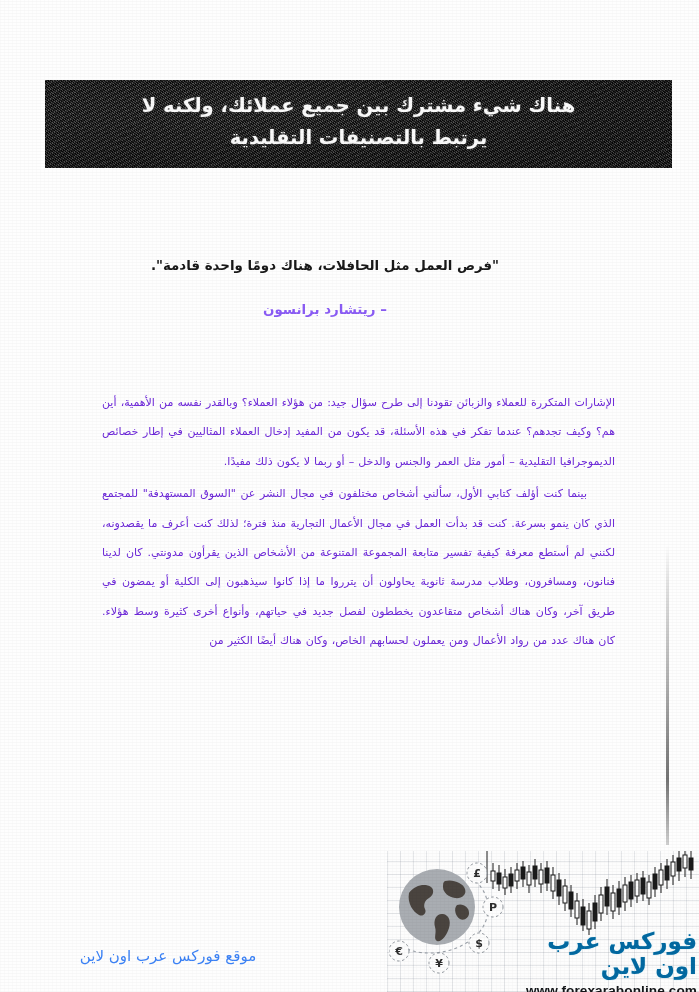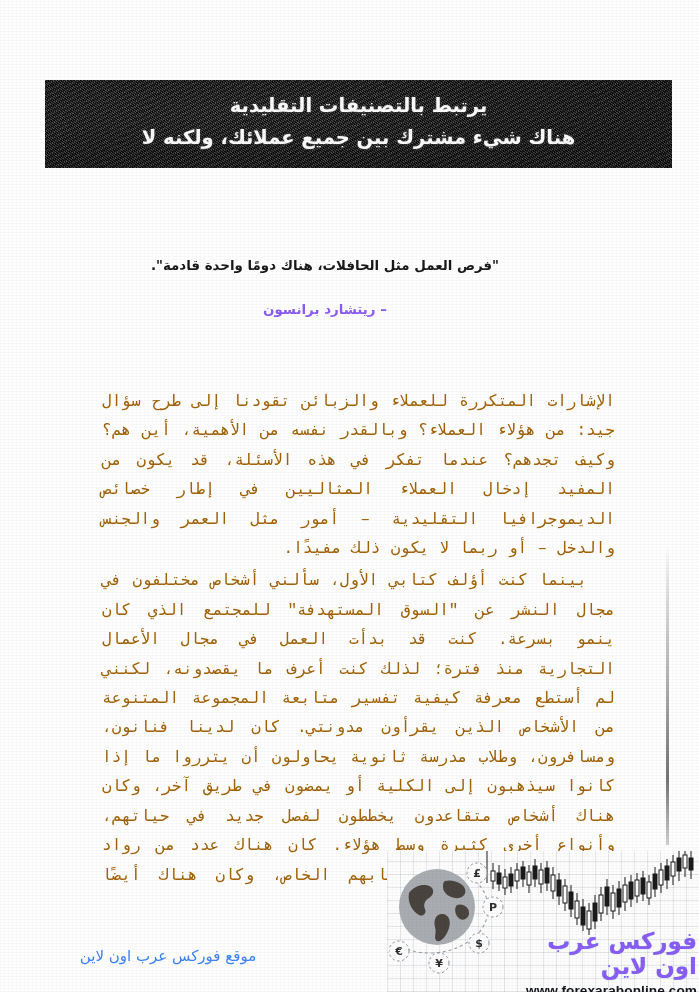--- a/index.html
+++ b/index.html
@@ -94,27 +94,26 @@
   .body-copy {
     position: absolute;
     right: 84px;
     top: 388px;
     width: 513px;
     text-align: justify;
     text-align-last: right;
   }
   .para {
     margin: 0;
-    font-size: 16px;
+    font-size: 11px;
     line-height: 29.4px;
-    color: #a16207;
+    color: #6d28d9;
     text-align: justify;
     text-align-last: right;
     word-spacing: .6px;
-    font-family: Liberation Mono, monospace;
   }
   .para + .para {
     margin-top: 3px;
     text-indent: 28px;
   }
 
   
   .scan-streak {
     position: absolute;
     left: 666px;
@@ -192,21 +191,21 @@
     left: 118px;
     top: 78px;
     width: 192px;
     text-align: right;
     direction: rtl;
   }
   .logo-ar {
     display: block;
     font-size: 23px;
     font-weight: 700;
-    color: #8b5cf6;
+    color: #0369a1;
     line-height: 1.08;
     letter-spacing: -.5px;
     text-shadow: 0 0 1px rgba(26,169,214,.5);
   }
   .logo-url {
     display: block;
     direction: ltr;
     text-align: right;
     font-family: "Liberation Sans", sans-serif;
     font-size: 13.6px;
@@ -215,22 +214,22 @@
     margin-top: 4px;
     letter-spacing: .1px;
   }
 </style>
 </head>
 <body>
 
 <div class="page">
 
   <div class="banner">
+    <div class="banner-line">هناك شيء مشترك بين جميع عملائك، ولكنه لا</div>
     <div class="banner-line">يرتبط بالتصنيفات التقليدية</div>
-    <div class="banner-line">هناك شيء مشترك بين جميع عملائك، ولكنه لا</div>
   </div>
 
   <div class="quote-block">
     <div class="quote-text">"فرص العمل مثل الحافلات، هناك دومًا واحدة قادمة".</div>
     <div class="quote-attrib">– ريتشارد برانسون</div>
   </div>
 
   <div class="body-copy">
     <p class="para">الإشارات المتكررة للعملاء والزبائن تقودنا إلى طرح سؤال جيد: من هؤلاء العملاء؟ وبالقدر نفسه من الأهمية، أين هم؟ وكيف تجدهم؟ عندما تفكر في هذه الأسئلة، قد يكون من المفيد إدخال العملاء المثاليين في إطار خصائص الديموجرافيا التقليدية – أمور مثل العمر والجنس والدخل – أو ربما لا يكون ذلك مفيدًا.</p>
     <p class="para">بينما كنت أؤلف كتابي الأول، سألني أشخاص مختلفون في مجال النشر عن "السوق المستهدفة" للمجتمع الذي كان ينمو بسرعة. كنت قد بدأت العمل في مجال الأعمال التجارية منذ فترة؛ لذلك كنت أعرف ما يقصدونه، لكنني لم أستطع معرفة كيفية تفسير متابعة المجموعة المتنوعة من الأشخاص الذين يقرأون مدونتي. كان لدينا فنانون، ومسافرون، وطلاب مدرسة ثانوية يحاولون أن يترروا ما إذا كانوا سيذهبون إلى الكلية أو يمضون في طريق آخر، وكان هناك أشخاص متقاعدون يخططون لفصل جديد في حياتهم، وأنواع أخرى كثيرة وسط هؤلاء. كان هناك عدد من رواد الأعمال ومن يعملون لحسابهم الخاص، وكان هناك أيضًا الكثير من</p>

